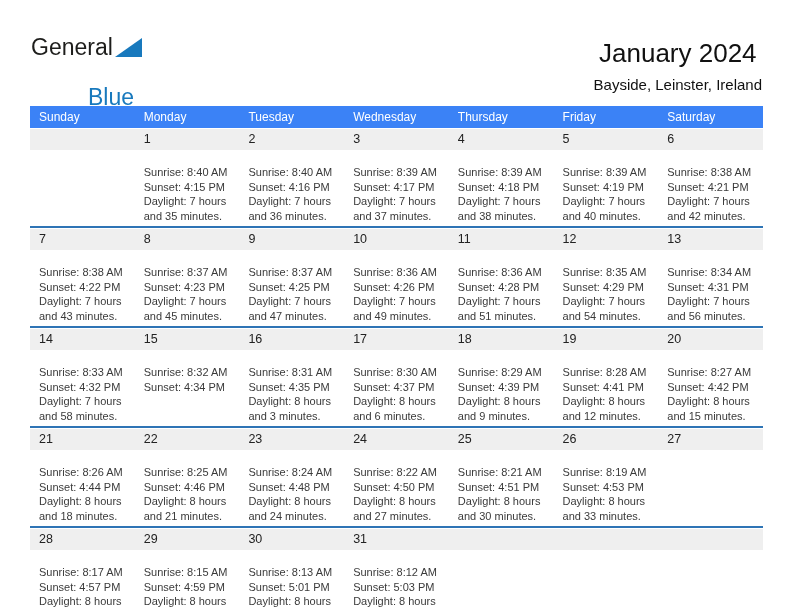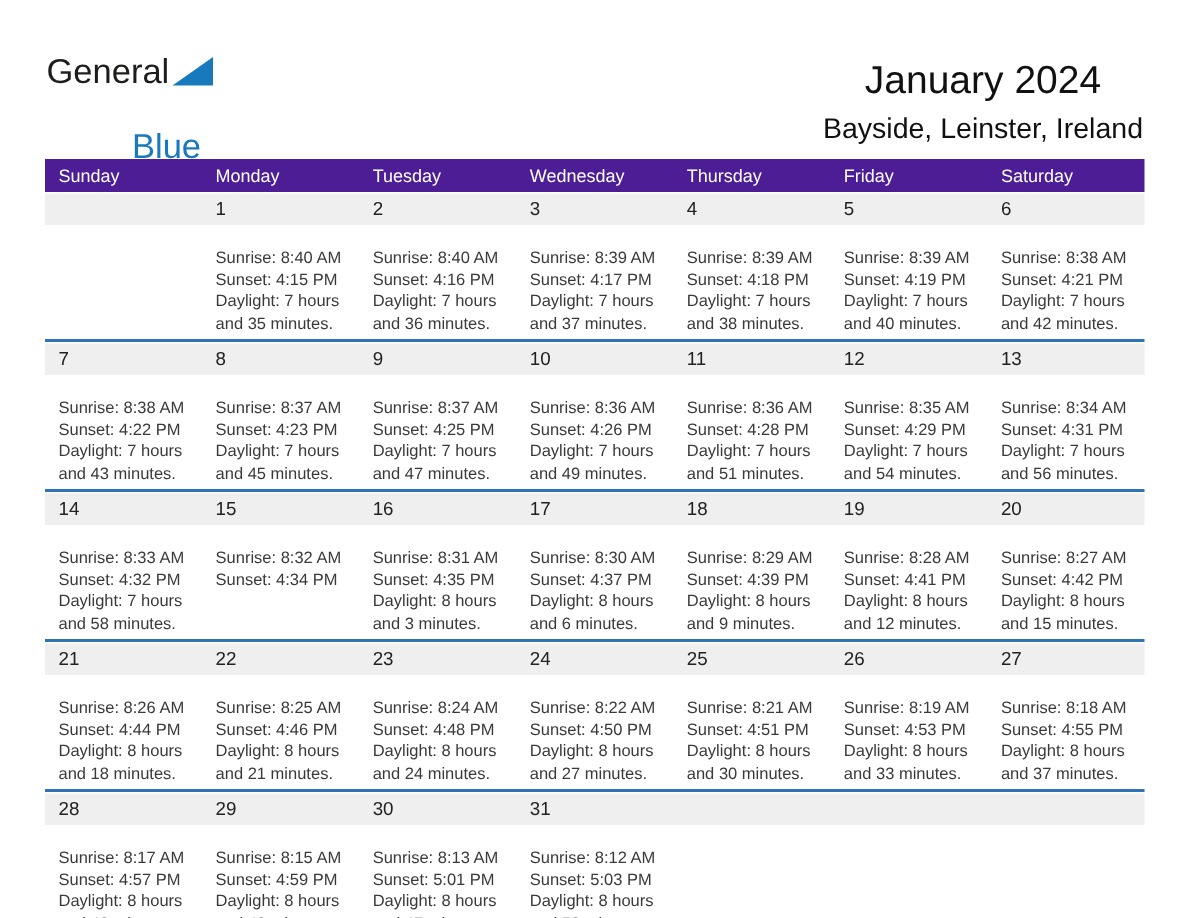--- a/index.html
+++ b/index.html
@@ -15,25 +15,25 @@
   
   .logo{position:absolute;left:31px;top:36px;width:130px;}
   .logo-top{display:flex;align-items:center;}
   .logo-general{font-size:23px;color:#1d1d1b;letter-spacing:0px;line-height:23px;}
   .logo-triangle{width:0;height:0;border-left:27px solid transparent;border-bottom:19px solid #1879bd;margin-left:2px;margin-bottom:1px;}
   .logo-blue{font-size:23px;color:#1879bd;line-height:21px;padding-left:57px;margin-top:28px;}
 
   
   .title-block{position:absolute;right:30px;top:38px;text-align:center;}
   .cal-title{font-size:26px;color:#111;line-height:30px;}
-  .cal-subtitle{font-size:19px;color:#111;margin-top:8px;}
+  .cal-subtitle{font-size:15px;color:#111;margin-top:8px;}
 
   
   .calendar{position:absolute;left:30px;top:106px;width:733px;}
-  .weekday-row{display:grid;grid-template-columns:repeat(7,1fr);background:#4c1d95;height:22px;}
+  .weekday-row{display:grid;grid-template-columns:repeat(7,1fr);background:#3b82f6;height:22px;}
   .weekday-cell{color:#ffffff;font-size:12px;line-height:22px;padding-left:9px;overflow:hidden;white-space:nowrap;}
 
   .week-row{border-top:2px solid #2e74b5;}
   .week-row.first{border-top:none;}
   .num-band{display:grid;grid-template-columns:repeat(7,1fr);background:#efefef;height:21px;margin-top:1px;}
   .day-number{font-size:12.5px;color:#222;line-height:21px;padding-left:9px;}
   .content-band{display:grid;grid-template-columns:repeat(7,1fr);min-height:63px;padding-bottom:1px;margin-top:12px;}
   .cell-content{padding:3px 6px 0 9px;font-size:11px;line-height:14.5px;color:#3a3a3a;}
   .cell-line{display:block;}
 </style>
@@ -237,25 +237,20 @@
           <div class="cell-content">
             <span class="cell-line">Sunrise: 8:21 AM</span>
             <span class="cell-line">Sunset: 4:51 PM</span>
             <span class="cell-line">Daylight: 8 hours and 30 minutes.</span>
           </div>
           <div class="cell-content">
             <span class="cell-line">Sunrise: 8:19 AM</span>
             <span class="cell-line">Sunset: 4:53 PM</span>
             <span class="cell-line">Daylight: 8 hours and 33 minutes.</span>
           </div>
-          <div class="cell-content">
-            <span class="cell-line">Sunrise: 8:18 AM</span>
-            <span class="cell-line">Sunset: 4:55 PM</span>
-            <span class="cell-line">Daylight: 8 hours and 37 minutes.</span>
-          </div>
         </div>
       </div>
       <div class="week-row">
         <div class="num-band">
           <div class="day-number">28</div>
           <div class="day-number">29</div>
           <div class="day-number">30</div>
           <div class="day-number">31</div>
           <div class="day-number"></div>
           <div class="day-number"></div>

